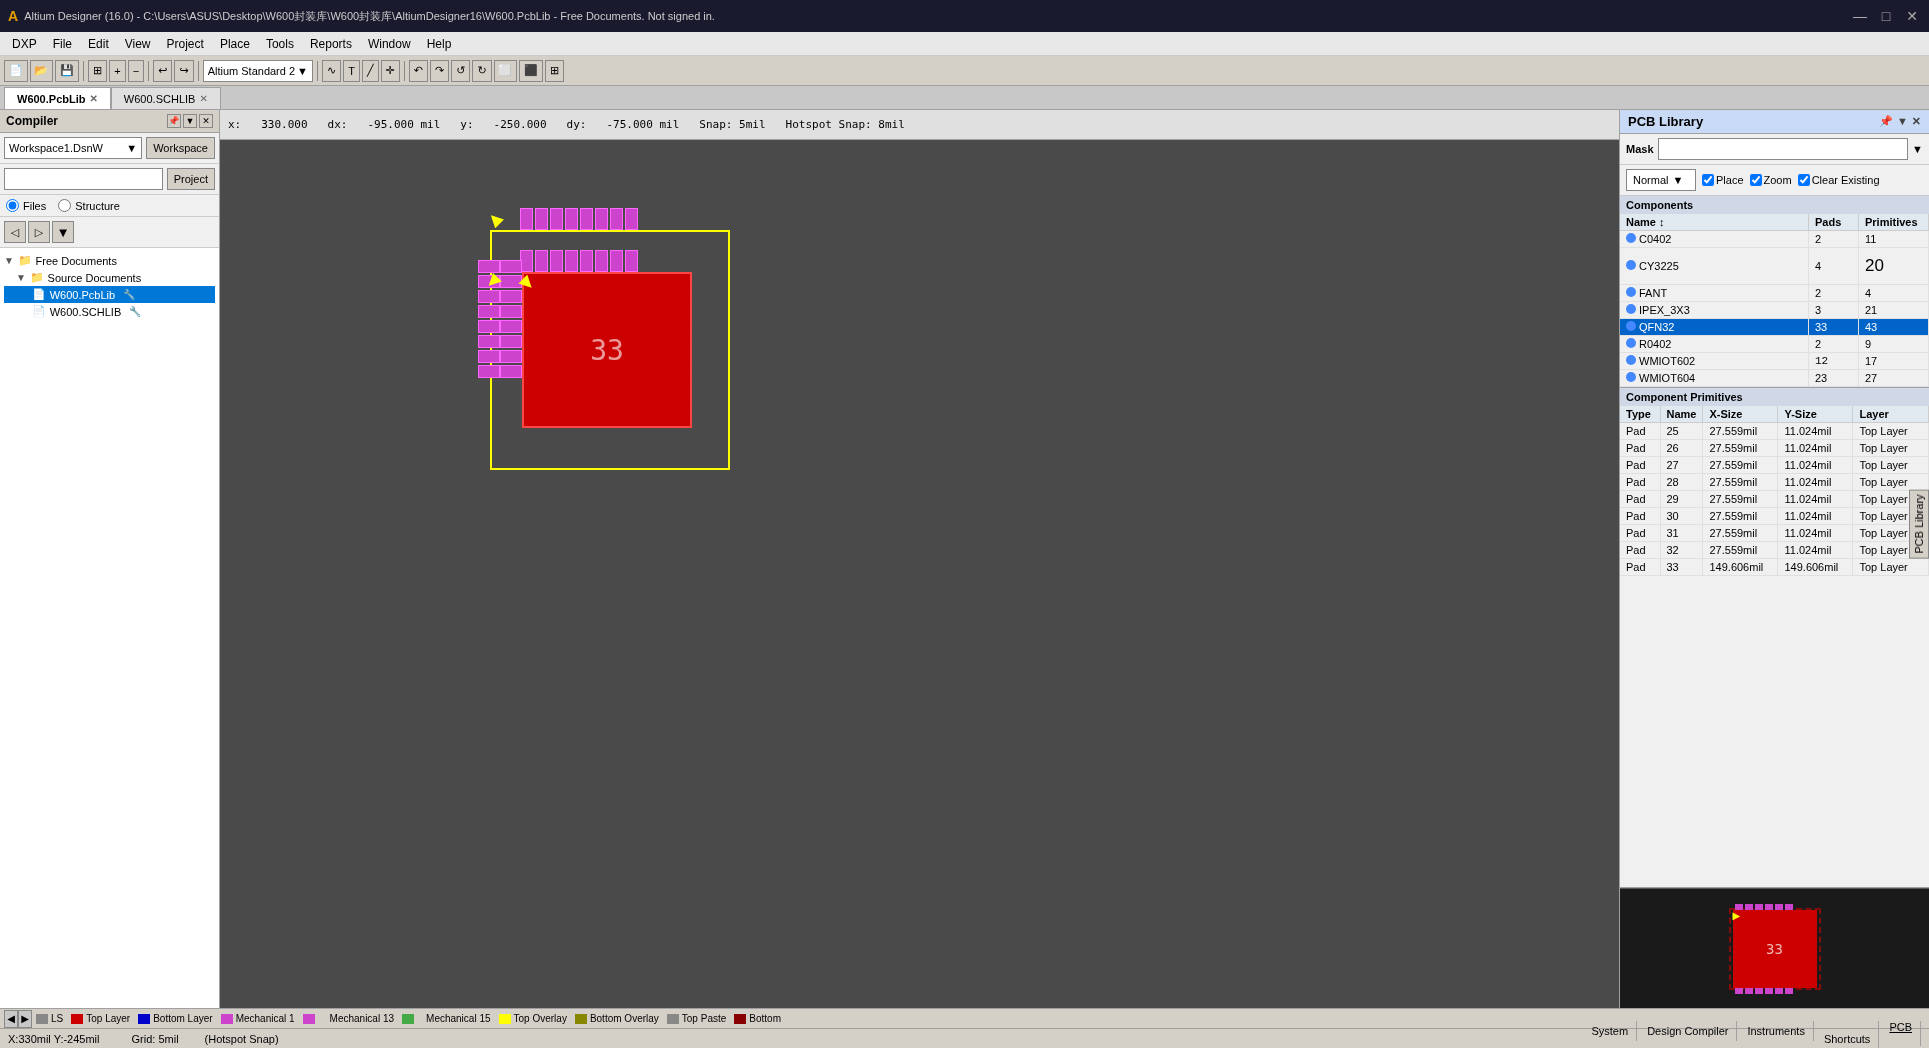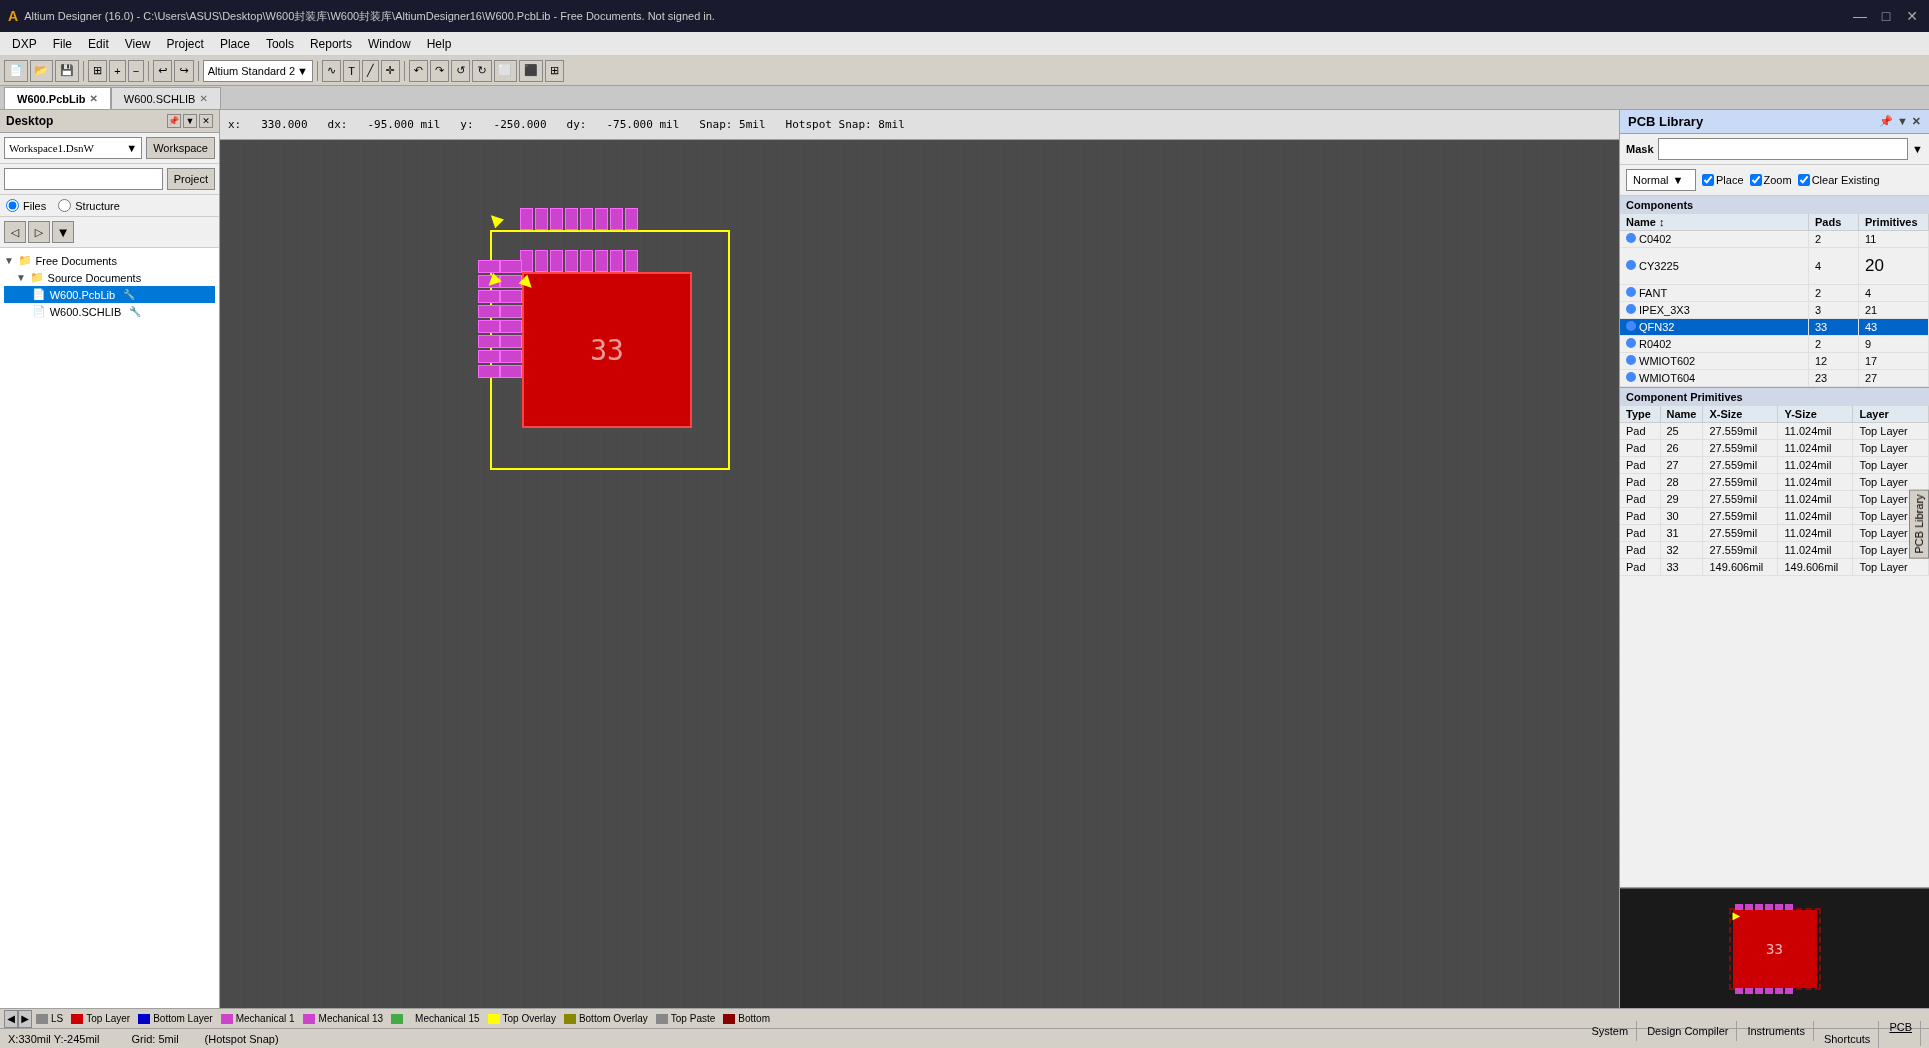--- a/index.html
+++ b/index.html
@@ -22,21 +22,21 @@
     .toolbar-dropdown { height: 22px; padding: 0 4px; background: #fff; border: 1px solid #888; font-size: 11px; display: flex; align-items: center; gap: 2px; cursor: pointer; }
 
     
     #left-panel { width: 220px; background: #f0f0f0; border-right: 1px solid #a0a0a0; display: flex; flex-direction: column; }
     #left-panel-header { display: flex; align-items: center; justify-content: space-between; padding: 4px 6px; background: #d4d0c8; border-bottom: 1px solid #a0a0a0; }
     #left-panel-header .panel-title { font-weight: bold; font-size: 12px; }
     #left-panel-header .panel-btns { display: flex; gap: 2px; }
     #left-panel-header .panel-btn { width: 14px; height: 14px; border: 1px solid #888; background: #d4d0c8; cursor: pointer; font-size: 9px; display: flex; align-items: center; justify-content: center; }
 
     #workspace-bar { display: flex; align-items: center; padding: 4px; gap: 4px; border-bottom: 1px solid #ccc; }
-    .workspace-dropdown { flex: 1; height: 22px; background: #fff; border: 1px solid #888; padding: 0 4px; font-size: 11px; display: flex; align-items: center; justify-content: space-between; cursor: pointer; font-family: Liberation Serif, serif; }
+    .workspace-dropdown { flex: 1; height: 22px; background: #fff; border: 1px solid #888; padding: 0 4px; font-size: 11px; display: flex; align-items: center; justify-content: space-between; cursor: pointer; }
     .workspace-btn { height: 22px; padding: 0 6px; background: #d4d0c8; border: 1px solid #888; font-size: 11px; cursor: pointer; display: flex; align-items: center; }
 
     #project-btn-row { display: flex; align-items: center; padding: 4px; gap: 4px; border-bottom: 1px solid #ccc; }
     .project-input { flex: 1; height: 22px; border: 1px solid #888; padding: 0 4px; font-size: 11px; }
     .project-btn { height: 22px; padding: 0 6px; background: #d4d0c8; border: 1px solid #888; font-size: 11px; cursor: pointer; }
 
     #radio-row { display: flex; gap: 12px; padding: 4px 6px; border-bottom: 1px solid #ccc; }
     .radio-item { display: flex; align-items: center; gap: 4px; cursor: pointer; font-size: 11px; }
 
     #tree-toolbar { display: flex; padding: 4px; gap: 2px; border-bottom: 1px solid #ccc; }
@@ -170,21 +170,21 @@
   <div class="tab">
     <span>W600.SCHLIB</span>
     <span class="close-tab">✕</span>
   </div>
 </div>
 
 <div style="display:flex; flex:1; height: calc(1048px - 32px - 24px - 30px - 24px - 20px - 20px);">
 
   <div id="left-panel">
     <div id="left-panel-header">
-      <span class="panel-title">Desktop</span>
+      <span class="panel-title">Compiler</span>
       <div class="panel-btns">
         <span class="panel-btn">📌</span>
         <span class="panel-btn">▼</span>
         <span class="panel-btn">✕</span>
       </div>
     </div>
 
     <div id="workspace-bar">
       <div class="workspace-dropdown">
         <span>Workspace1.DsnW</span>
@@ -406,21 +406,21 @@
               <td style="padding: 2px 6px; font-size: 11px; border-bottom: 1px solid rgb(224, 224, 224); border-right: 1px solid rgb(224, 224, 224); background: rgb(0, 100, 200); color: rgb(255, 255, 255);">33</td>
               <td style="padding: 2px 6px; font-size: 11px; border-bottom: 1px solid rgb(224, 224, 224); background: rgb(0, 100, 200); color: rgb(255, 255, 255);">43</td>
             </tr>
             <tr style="cursor: pointer;">
               <td style="padding: 2px 6px; font-size: 11px; border-bottom: 1px solid rgb(224, 224, 224); border-right: 1px solid rgb(224, 224, 224);"><span style="width: 10px; height: 10px; border-radius: 50%; background: rgb(68, 136, 255); display: inline-block; margin-right: 3px;"></span>R0402</td>
               <td style="padding: 2px 6px; font-size: 11px; border-bottom: 1px solid rgb(224, 224, 224); border-right: 1px solid rgb(224, 224, 224);">2</td>
               <td style="padding: 2px 6px; font-size: 11px; border-bottom: 1px solid rgb(224, 224, 224);">9</td>
             </tr>
             <tr style="cursor: pointer;">
               <td style="padding: 2px 6px; font-size: 11px; border-bottom: 1px solid rgb(224, 224, 224); border-right: 1px solid rgb(224, 224, 224);"><span style="width: 10px; height: 10px; border-radius: 50%; background: rgb(68, 136, 255); display: inline-block; margin-right: 3px;"></span>WMIOT602</td>
-              <td style="padding: 2px 6px; font-size: 11px; border-bottom: 1px solid rgb(224, 224, 224); border-right: 1px solid rgb(224, 224, 224);">12</td>
+              <td style="padding: 2px 6px; font-size: 11px; border-bottom: 1px solid rgb(224, 224, 224); border-right: 1px solid rgb(224, 224, 224); font-family: Liberation Mono, monospace;">12</td>
               <td style="padding: 2px 6px; font-size: 11px; border-bottom: 1px solid rgb(224, 224, 224);">17</td>
             </tr>
             <tr style="cursor: pointer;">
               <td style="padding: 2px 6px; font-size: 11px; border-bottom: 1px solid rgb(224, 224, 224); border-right: 1px solid rgb(224, 224, 224);"><span style="width: 10px; height: 10px; border-radius: 50%; background: rgb(68, 136, 255); display: inline-block; margin-right: 3px;"></span>WMIOT604</td>
               <td style="padding: 2px 6px; font-size: 11px; border-bottom: 1px solid rgb(224, 224, 224); border-right: 1px solid rgb(224, 224, 224);">23</td>
               <td style="padding: 2px 6px; font-size: 11px; border-bottom: 1px solid rgb(224, 224, 224);">27</td>
             </tr>
           </tbody>
       </table>
     </div>
@@ -571,21 +571,21 @@
   <div class="layer-item" style="display:flex;align-items:center;gap:3px;padding:0 4px;height:20px;cursor:pointer;font-size:10px;">
     <span style="width:12px;height:10px;background:#0000cc;display:inline-block;"></span>
     <span>Bottom Layer</span>
   </div>
 
   <div class="layer-item" style="display:flex;align-items:center;gap:3px;padding:0 4px;height:20px;cursor:pointer;font-size:10px;">
     <span style="width:12px;height:10px;background:#cc44cc;display:inline-block;"></span>
     <span>Mechanical 1</span>
   </div>
 
-  <div class="layer-item" style="display:flex;align-items:center;gap:4px;padding:0 4px;height:20px;cursor:pointer;font-size:10px;">
+  <div class="layer-item" style="display:flex;align-items:center;gap:15px;padding:0 4px;height:20px;cursor:pointer;font-size:10px;">
     <span style="width:12px;height:10px;background:#cc44cc;display:inline-block;"></span>
     <span>Mechanical 13</span>
   </div>
 
   <div class="layer-item" style="display:flex;align-items:center;gap:12px;padding:0 4px;height:20px;cursor:pointer;font-size:10px;">
     <span style="width:12px;height:10px;background:#44aa44;display:inline-block;"></span>
     <span>Mechanical 15</span>
   </div>
 
   <div class="layer-item" style="display:flex;align-items:center;gap:3px;padding:0 4px;height:20px;cursor:pointer;font-size:10px;">

